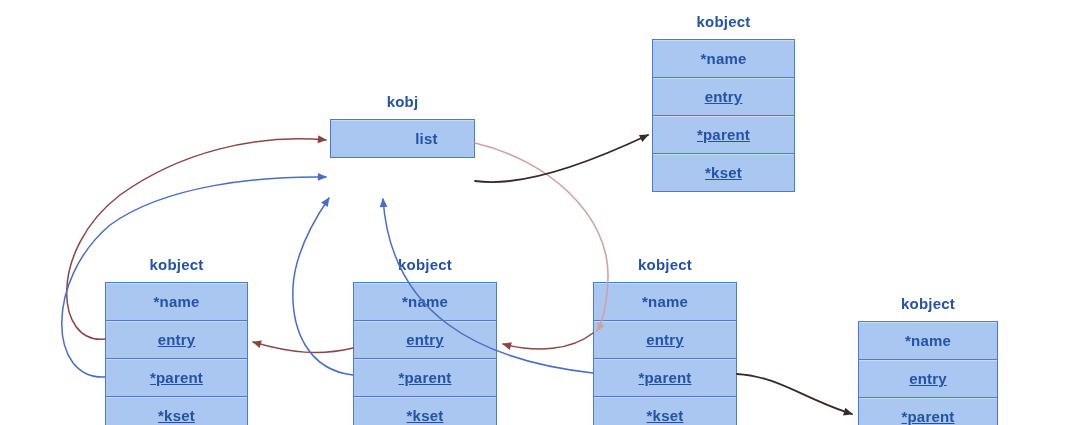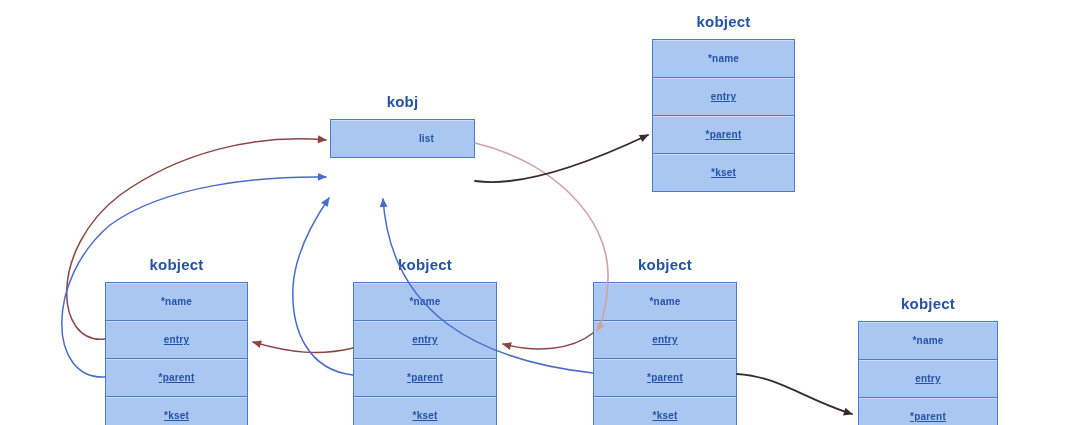--- a/index.html
+++ b/index.html
@@ -9,21 +9,21 @@
   }
   #canvas{position:relative;width:1080px;height:425px;background:#ffffff;}
   .node{position:absolute;left:0;top:0;}
   .node-title{
     position:absolute;text-align:center;font-weight:700;font-size:15px;
     height:22px;line-height:22px;letter-spacing:.2px;
   }
   .node-box{position:absolute;border:1px solid #4b7bca;}
   .row{
     display:flex;align-items:center;justify-content:center;
-    font-weight:700;font-size:10px;letter-spacing:.2px;
+    font-weight:700;font-size:15px;letter-spacing:.2px;
     box-shadow:inset 0 1px 0 rgba(255,255,255,.38);
   }
   .row + .row{border-top:1px solid #1d4ed8;text-decoration:underline;}
   #edge-layer{position:absolute;left:0;top:0;z-index:5;pointer-events:none;}
 </style>
 </head>
 <body>
 
 <div id="canvas">
   <svg id="edge-layer" width="1080" height="425" viewBox="0 0 1080 425">

